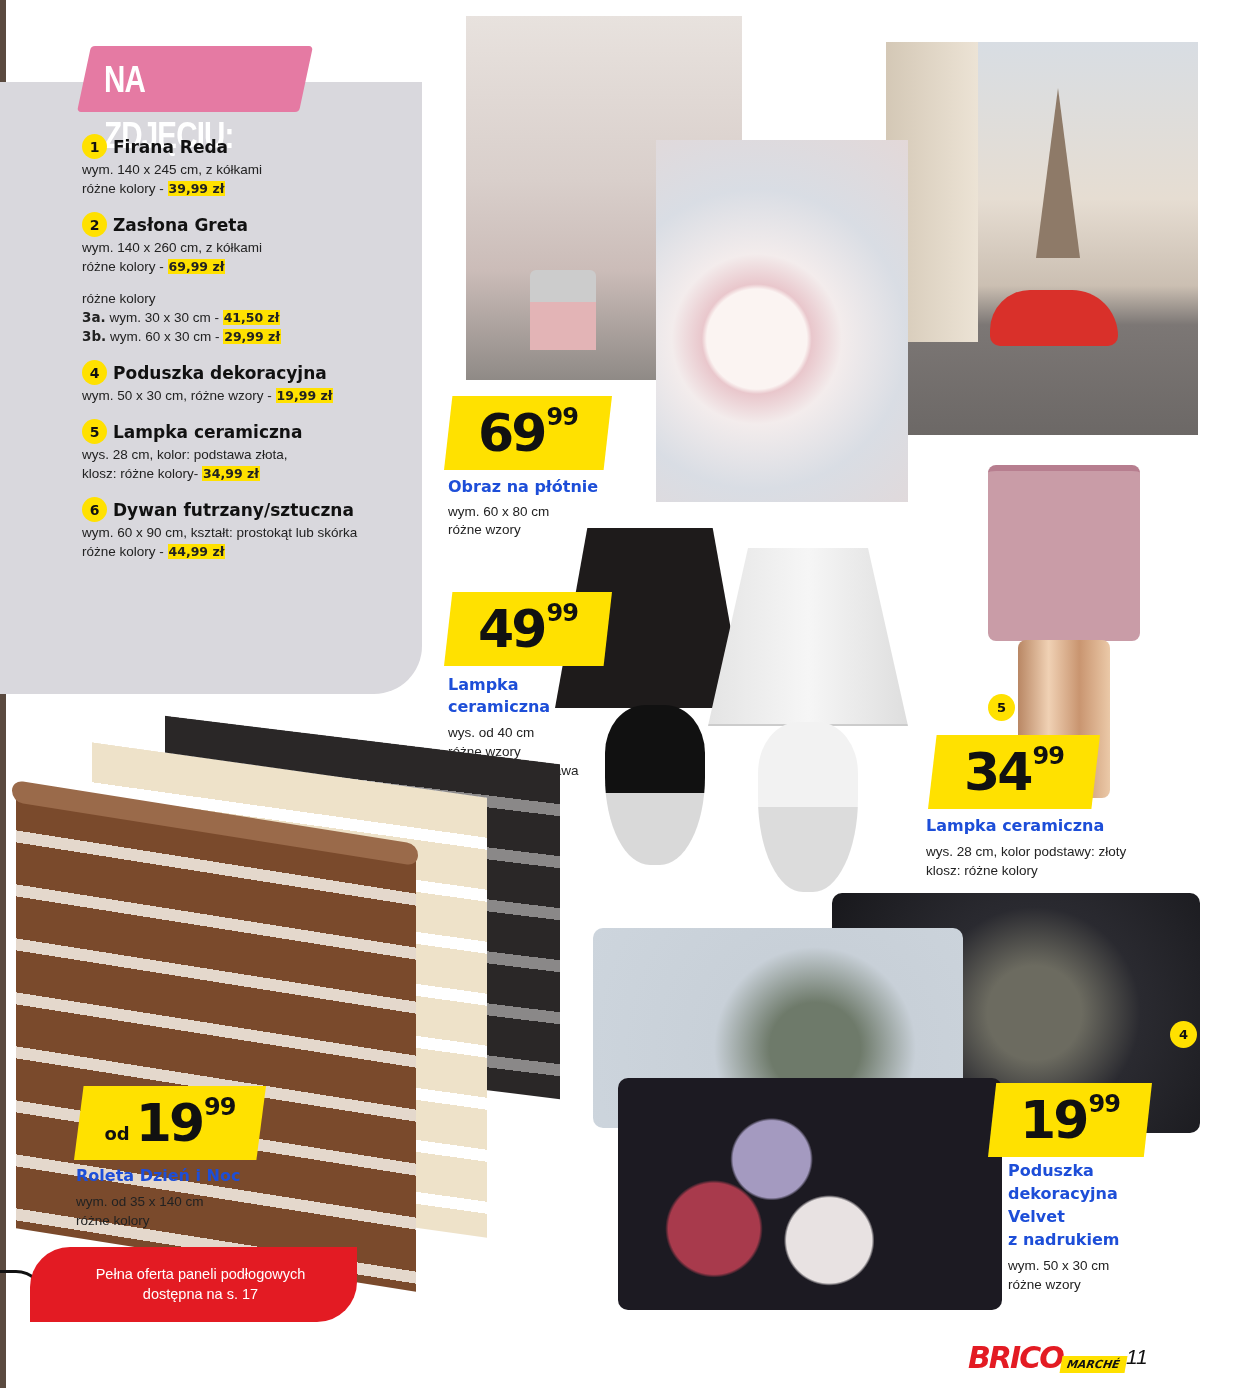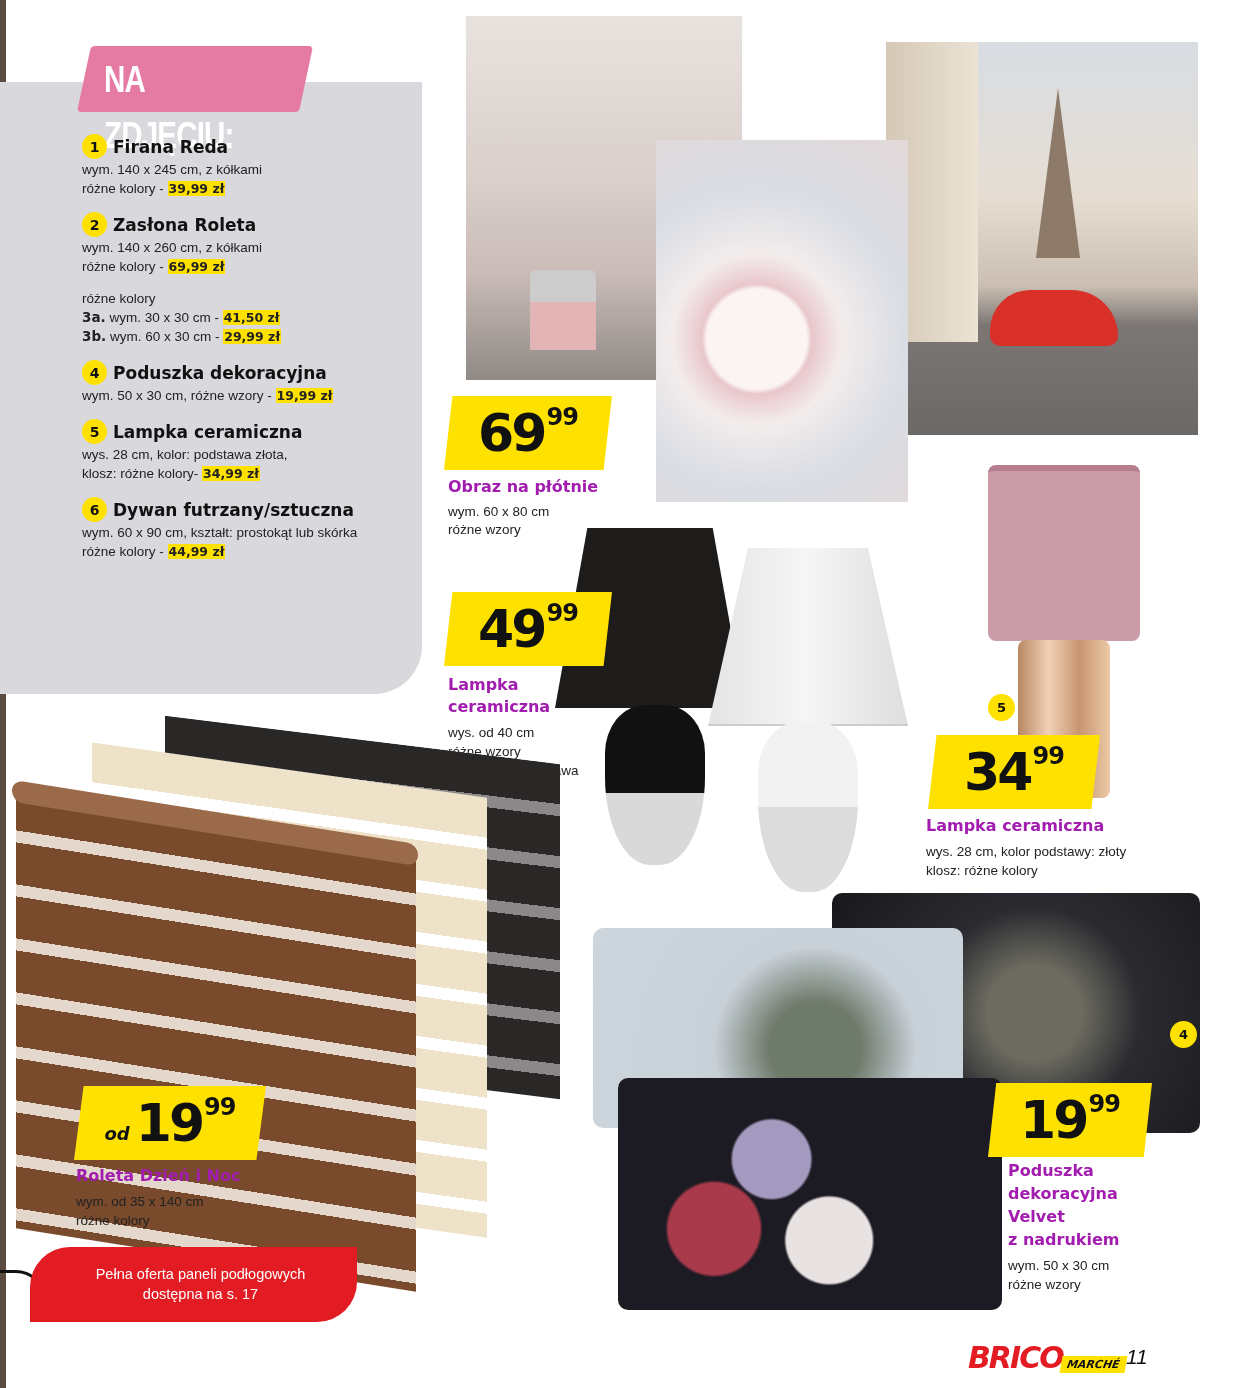--- a/index.html
+++ b/index.html
@@ -45,23 +45,23 @@
   .blind-roll-brown { left: 12px; top: 812px; width: 406px; height: 22px; background: #9a6a4a; border-radius: 11px; transform: skewY(9deg); }
 
   .pillow-grey { left: 593px; top: 928px; width: 370px; height: 200px; background: radial-gradient(circle at 60% 60%, #6e7a6a 0 18%, #c8d0d8 40%, #cdd5dd 100%); border-radius: 10px; }
   .pillow-black-back { left: 832px; top: 893px; width: 368px; height: 240px; background: radial-gradient(circle at 55% 50%, #6c6b60 0 20%, #2a2a30 45%, #18181c 100%); border-radius: 10px; }
   .pillow-black-front { left: 618px; top: 1078px; width: 384px; height: 232px; background: radial-gradient(circle at 40% 35%, #a49ac0 0 14%, transparent 15%), radial-gradient(circle at 25% 65%, #a83a4c 0 14%, transparent 15%), radial-gradient(circle at 55% 70%, #e8e2e2 0 16%, transparent 17%), #1c1a22; border-radius: 10px; }
 
   
   .price-tag { height: 74px; background: #ffe100; clip-path: polygon(5% 0, 100% 0, 95% 100%, 0 100%); display: flex; align-items: center; justify-content: center; }
   .price-main { font-family: "DejaVu Sans", sans-serif; font-weight: bold; font-size: 52px; line-height: 1; letter-spacing: -3px; color: #111; }
   .price-cents { font-family: "DejaVu Sans", sans-serif; font-weight: bold; font-size: 24px; line-height: 1; vertical-align: top; position: relative; top: -16px; letter-spacing: -1px; margin-left: 2px; color: #111; }
-  .price-od { font-family: "DejaVu Sans", sans-serif; font-weight: bold; font-size: 18px; margin-right: 6px; align-self: flex-end; margin-bottom: 16px; font-style: italic; }
-
-  .prod-title { font-weight: bold; font-size: 16px; color: #a21caf; line-height: 22px; }
+  .price-od { font-family: "DejaVu Sans", sans-serif; font-weight: bold; font-size: 18px; margin-right: 6px; align-self: flex-end; margin-bottom: 16px; }
+
+  .prod-title { font-weight: bold; font-size: 16px; color: #1d4ed8; line-height: 22px; }
   .prod-desc { font-family: "Liberation Sans", sans-serif; font-size: 13.5px; color: #222; line-height: 19px; }
 
   .badge-num { width: 27px; height: 27px; border-radius: 50%; background: #ffe100; font-weight: bold; font-size: 13px; display: flex; align-items: center; justify-content: center; }
 
   .red-box { left: 30px; top: 1247px; width: 327px; height: 75px; background: #e31b23; border-radius: 40px 0 40px 0; color: #fff; font-family: "Liberation Sans", sans-serif; font-size: 14.5px; text-align: center; line-height: 20px; padding-top: 17px; padding-left: 14px; }
   .curve-line { left: 0; top: 1270px; width: 46px; height: 30px; border-top: 3px solid #111; border-right: 3px solid #111; border-top-right-radius: 40px; }
 
   .logo { left: 968px; top: 1335px; height: 40px; display: flex; align-items: flex-end; }
   .logo-brico { font-family: "DejaVu Sans", sans-serif; font-weight: bold; font-style: italic; font-size: 30px; color: #e31b23; letter-spacing: -2px; line-height: 34px; }
   .logo-marche { background: #ffe100; font-family: "DejaVu Sans", sans-serif; font-weight: bold; font-style: italic; font-size: 11px; color: #111; padding: 2px 6px; margin-left: -2px; margin-bottom: 2px; transform: skewX(-10deg); }
@@ -82,21 +82,21 @@
       <span class="num">1</span>
       <span class="item-title">Firana Reda</span>
     </div>
     <div class="desc"><span>wym. 140 x 245 cm, z kółkami</span></div>
     <div class="desc"><span>różne kolory - </span><span class="hl">39,99 zł</span></div>
   </div>
 
   <div class="item">
     <div class="item-head">
       <span class="num">2</span>
-      <span class="item-title">Zasłona Roleta</span>
+      <span class="item-title">Zasłona Greta</span>
     </div>
     <div class="desc"><span>wym. 140 x 260 cm, z kółkami</span></div>
     <div class="desc"><span>różne kolory - </span><span class="hl">69,99 zł</span></div>
   </div>
 
   <div class="item">
     <div class="desc"><span>różne kolory</span></div>
     <div class="desc"><span class="bold-pre">3a.</span><span> wym. 30 x 30 cm - </span><span class="hl">41,50 zł</span></div>
     <div class="desc"><span class="bold-pre">3b.</span><span> wym. 60 x 30 cm - </span><span class="hl">29,99 zł</span></div>
   </div>

